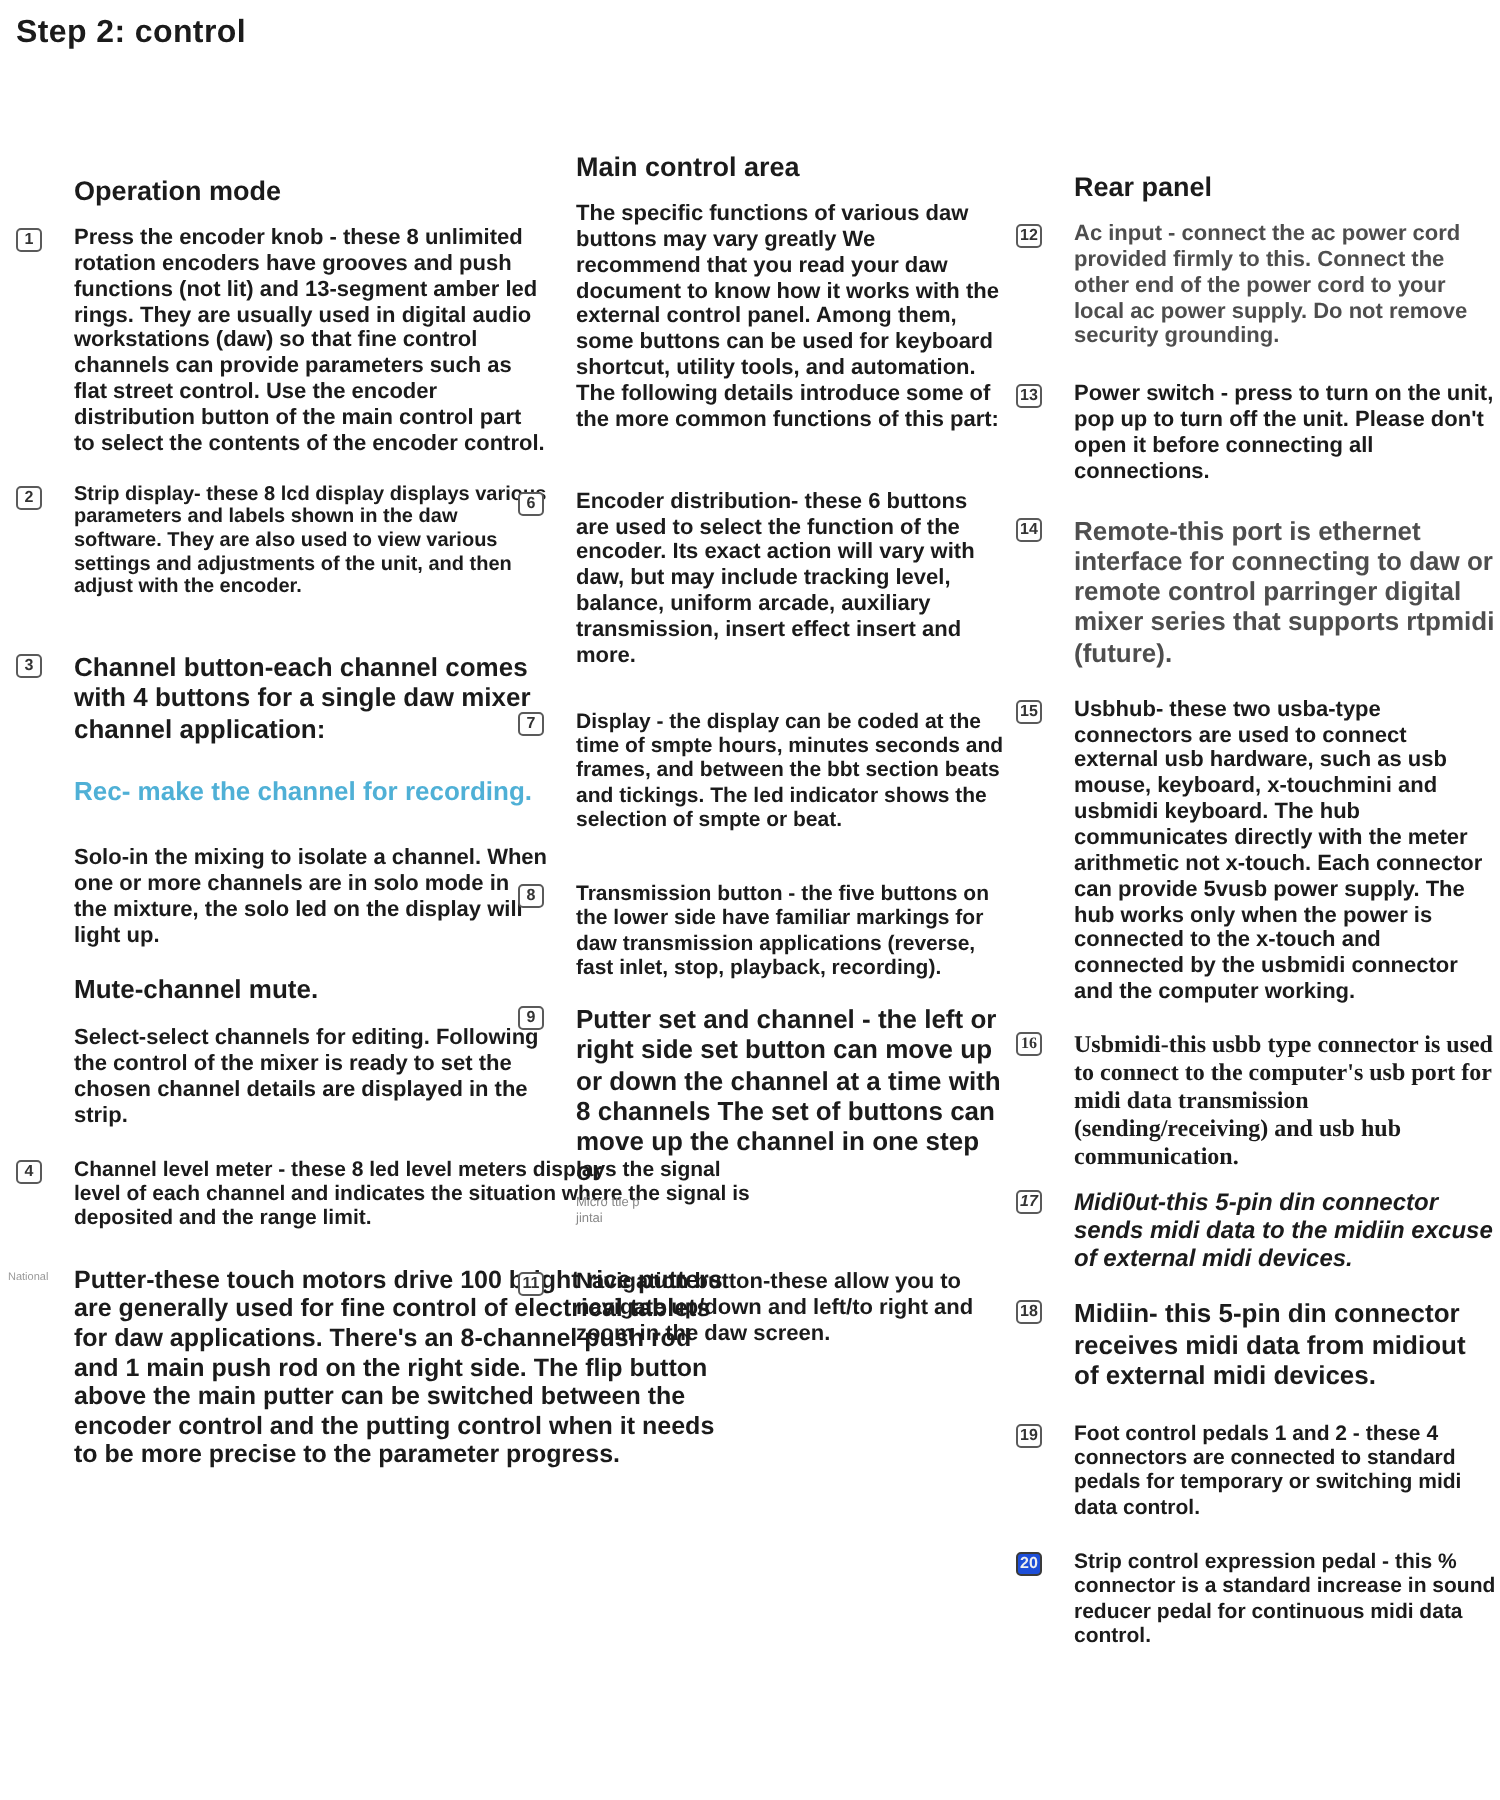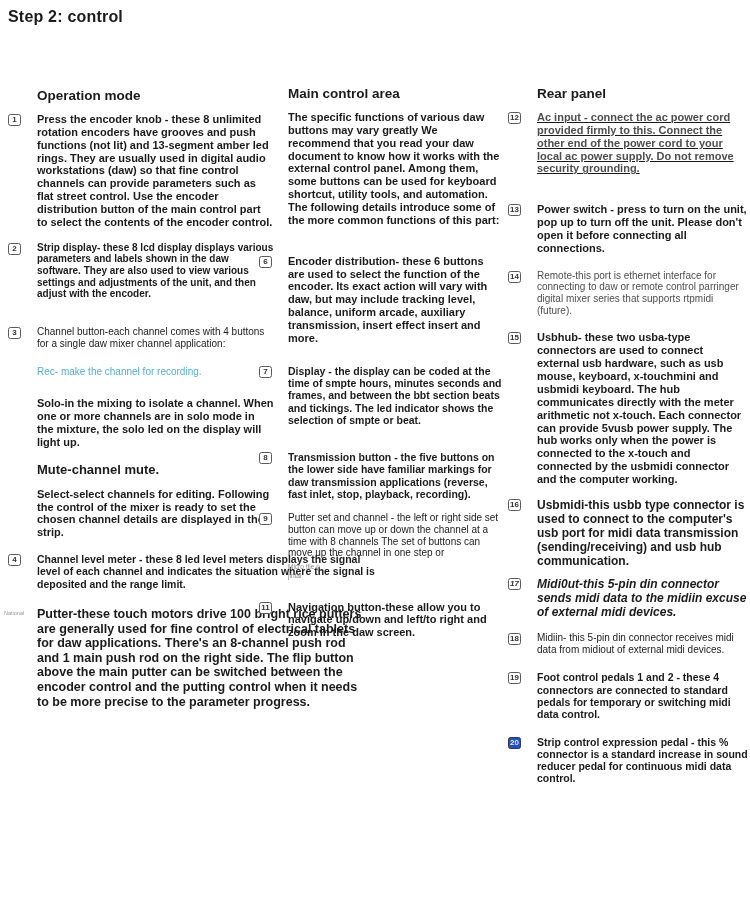--- a/index.html
+++ b/index.html
@@ -3,30 +3,30 @@
 <meta charset="utf-8">
 <style>
   html,body{margin:0;padding:0;background:#ffffff;}
   .page{
     position:relative;width:750px;height:900px;background:#ffffff;
     font-family:"Liberation Sans","DejaVu Sans",sans-serif;color:#1b1b1b;overflow:hidden;padding-left:40px;
   }
   .title{position:absolute;left:8px;top:8px;font-size:16px;font-weight:800;letter-spacing:.2px;}
   .col{position:absolute;}
   .col-left{left:37px;top:88px;width:237px;}
-  .col-mid{left:288px;top:86px;width:214px;}
+  .col-mid{left:288px;top:76px;width:214px;}
   .col-right{left:537px;top:86px;width:211px;}
   .colhead{font-size:13.5px;font-weight:800;margin-bottom:10px;}
   .p{font-weight:700;line-height:1.17;}
   .s125{font-size:12.5px;}
   .s12{font-size:12px;}
   .s11{font-size:11px;}
   .s105{font-size:10.5px;}
   .s10{font-size:10px;}
-  .s95{font-size:10px;font-weight:400;}
+  .s95{font-size:13px;font-weight:700;}
   .gray{color:#4e4e4e;}
   .blue{color:#4fb0d6;}
   .tiny{font-size:6.5px;color:#888;font-weight:400;line-height:1.35;}
   .item{position:relative;}
   .num{
     position:absolute;left:-29px;top:1px;width:13px;height:12px;box-sizing:border-box;
     border:1.2px solid #5a5a5a;border-radius:2.5px;background:#fff;
     font-size:8px;line-height:10px;text-align:center;font-weight:700;color:#333;
     display:flex;align-items:center;justify-content:center;
   }
@@ -109,41 +109,41 @@
 
     <div class="item">
       <span class="num">11</span>
       <div class="p s11">Navigation button-these allow you to navigate up/down and left/to right and zoom in the daw screen.</div>
     </div>
   </div>
 
   <div class="col col-right">
     <div class="colhead">Rear panel</div>
 
-    <div class="item" style="margin-bottom:28px;text-decoration:underline;">
+    <div class="item" style="margin-bottom:16px;">
       <span class="num">12</span>
       <div class="p s11 gray">Ac input - connect the ac power cord provided firmly to this. Connect the other end of the power cord to your local ac power supply. Do not remove security grounding.</div>
     </div>
 
     <div class="item" style="margin-bottom:15px;">
       <span class="num">13</span>
       <div class="p s11">Power switch - press to turn on the unit, pop up to turn off the unit. Please don't open it before connecting all connections.</div>
     </div>
 
     <div class="item" style="margin-bottom:15px;">
       <span class="num">14</span>
       <div class="p s95 gray">Remote-this port is ethernet interface for connecting to daw or remote control parringer digital mixer series that supports rtpmidi (future).</div>
     </div>
 
     <div class="item" style="margin-bottom:12px;">
       <span class="num">15</span>
       <div class="p s11">Usbhub- these two usba-type connectors are used to connect external usb hardware, such as usb mouse, keyboard, x-touchmini and usbmidi keyboard. The hub communicates directly with the meter arithmetic not x-touch. Each connector can provide 5vusb power supply. The hub works only when the power is connected to the x-touch and connected by the usbmidi connector and the computer working.</div>
     </div>
 
-    <div class="item" style="margin-bottom:9px;">
+    <div class="item" style="margin-bottom:9px;font-family:Liberation Serif, serif;">
       <span class="num">16</span>
       <div class="p s12">Usbmidi-this usbb type connector is used to connect to the computer's usb port for midi data transmission (sending/receiving) and usb hub communication.</div>
     </div>
 
     <div class="item" style="margin-bottom:13px;font-style:italic;">
       <span class="num">17</span>
       <div class="p s12">Midi0ut-this 5-pin din connector sends midi data to the midiin excuse of external midi devices.</div>
     </div>
 
     <div class="item" style="margin-bottom:16px;">

